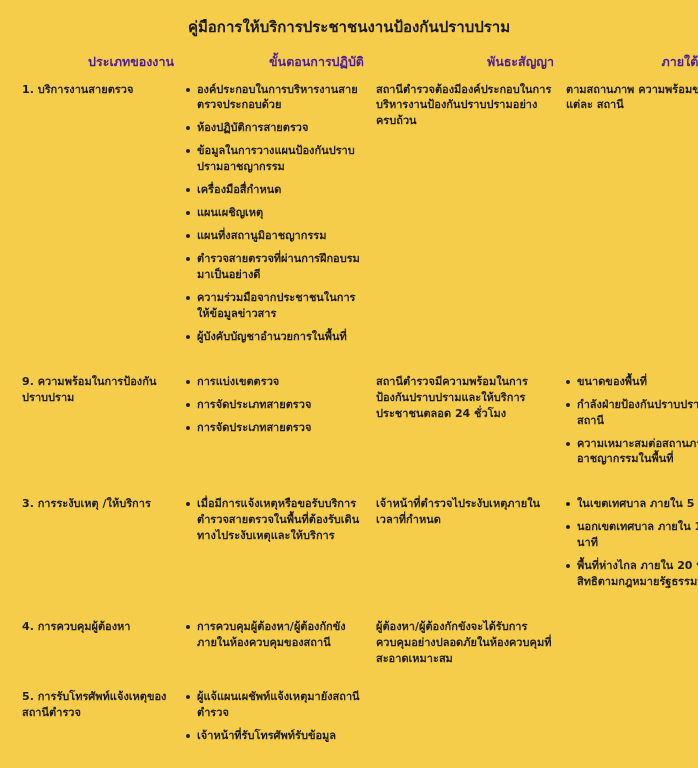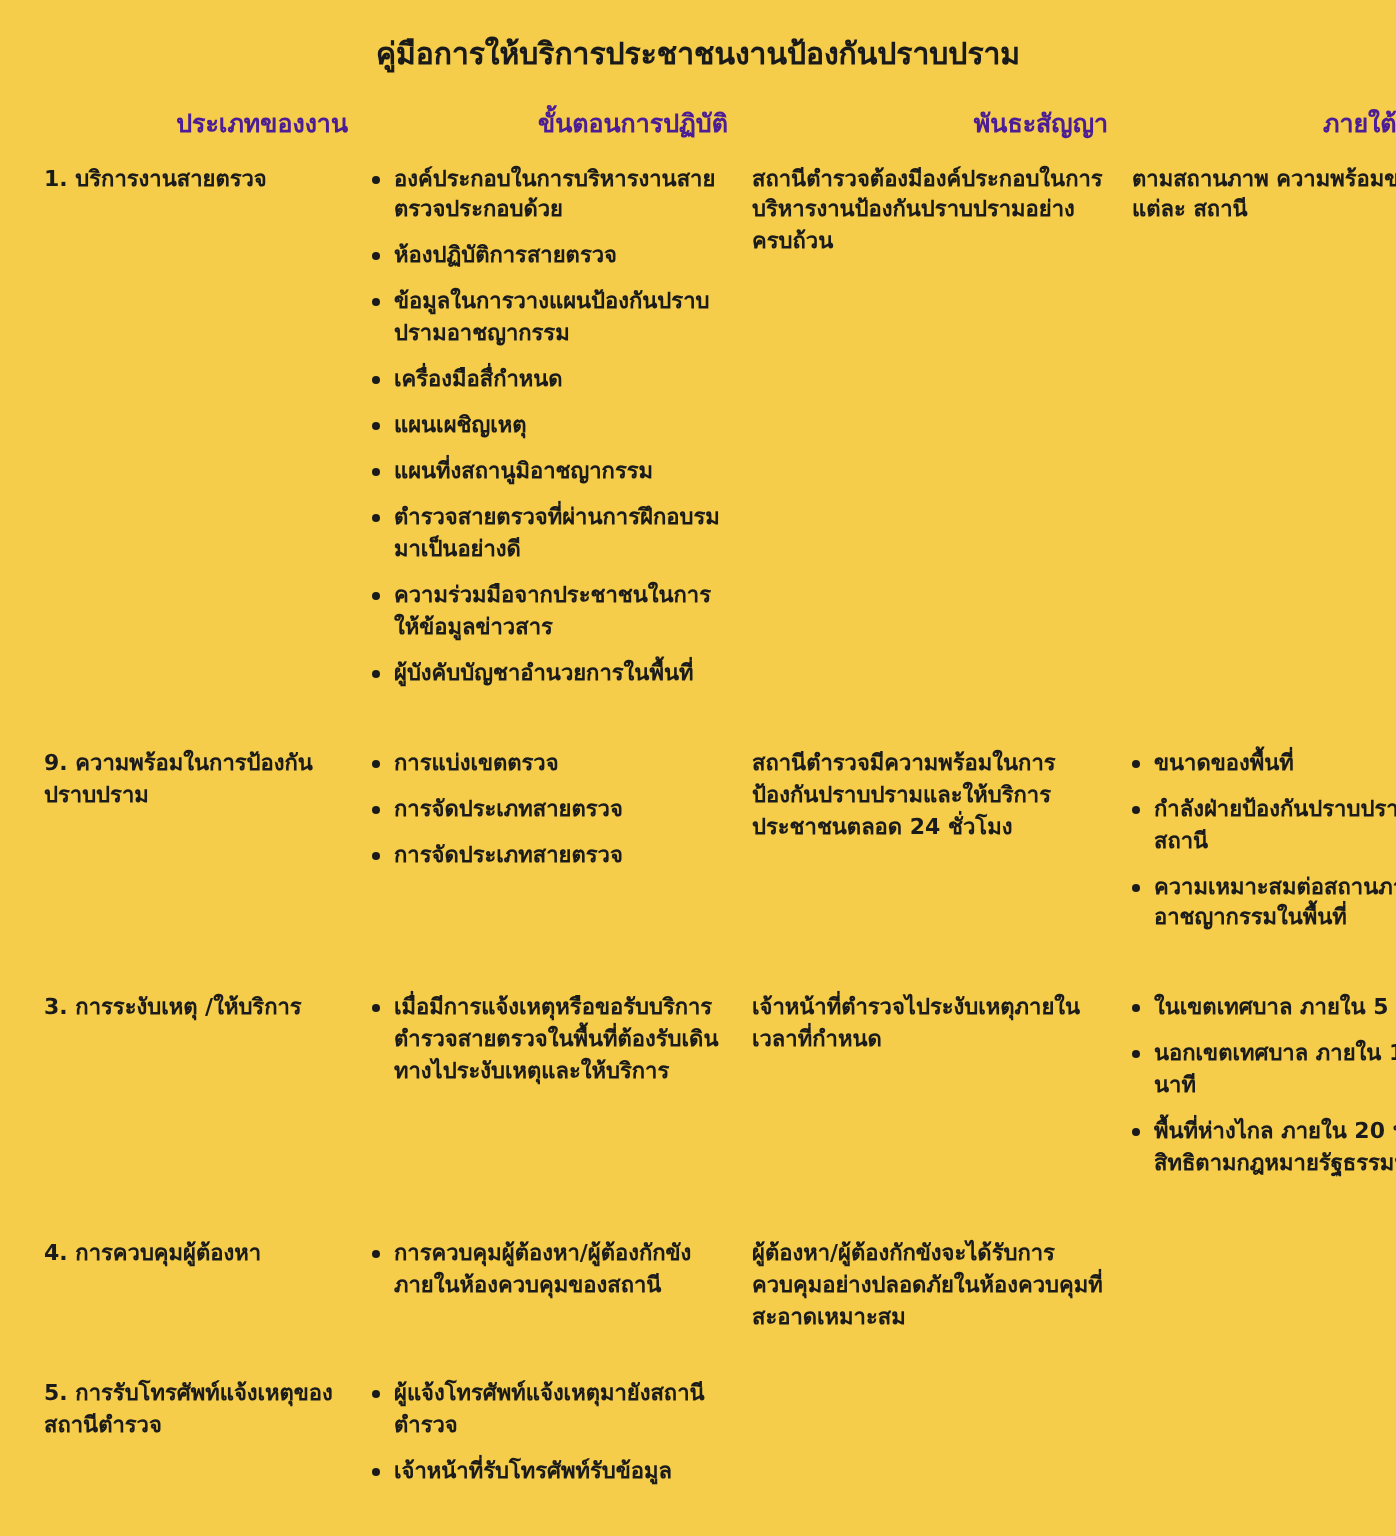--- a/index.html
+++ b/index.html
@@ -170,21 +170,21 @@
           </ul>
         </td>
         <td class="plain-cell">ผู้ต้องหา/ผู้ต้องกักขังจะได้รับการควบคุมอย่างปลอดภัยในห้องควบคุมที่สะอาดเหมาะสม</td>
         <td class="plain-cell empty"></td>
       </tr>
 
       <tr>
         <td class="first-col">5. การรับโทรศัพท์แจ้งเหตุของสถานีตำรวจ</td>
         <td>
           <ul class="bullets">
-            <li>ผู้แจ้งโทรศัพท์แจ้งเหตุมายังสถานีตำรวจ</li>
+            <li>ผู้แจ้แผนเผชัพท์แจ้งเหตุมายังสถานีตำรวจ</li>
             <li>เจ้าหน้าที่รับโทรศัพท์รับข้อมูล</li>
           </ul>
         </td>
         <td class="plain-cell empty"></td>
         <td class="plain-cell empty"></td>
       </tr>
 
     </tbody>
   </table>
 </div>

